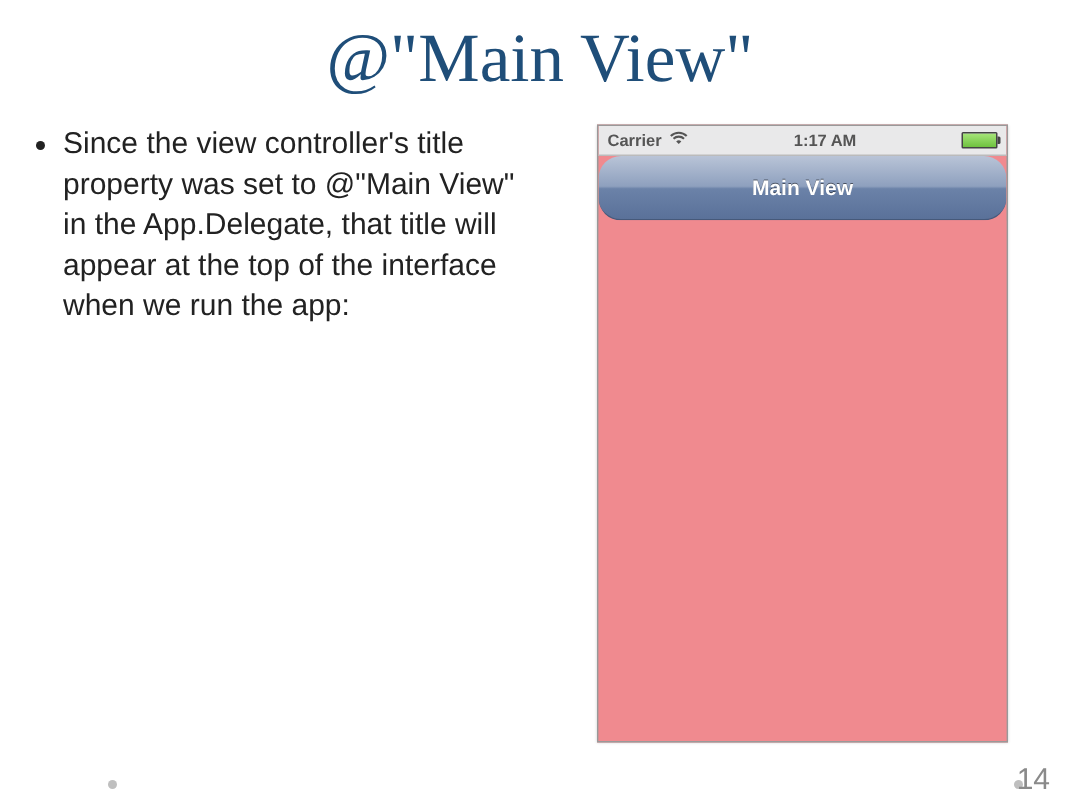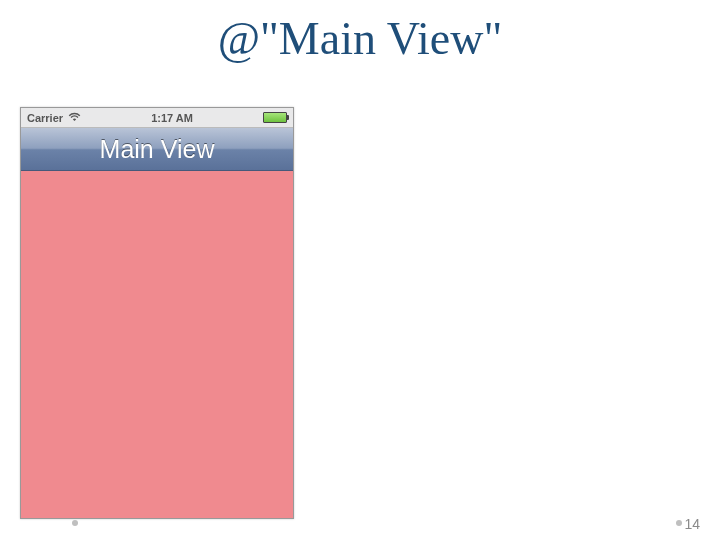--- a/index.html
+++ b/index.html
@@ -34,22 +34,21 @@
     padding-left: 22px;
   }
   ul.bullets li {
     font-size: 20px;
     line-height: 1.35;
     color: #222;
   }
   .right {
     flex: 1;
     display: flex;
-    justify-content: flex-start;
-    margin-top: 24px;
+    justify-content: center;
   }
   .phone {
     width: 272px;
     height: 410px;
     border: 1px solid #999;
     background: #f08a8f;
     overflow: hidden;
     display: flex;
     flex-direction: column;
     box-shadow: 0 0 2px rgba(0,0,0,0.2);
@@ -97,34 +96,35 @@
     border-radius: 0 1px 1px 0;
   }
   .navbar {
     height: 42px;
     background: linear-gradient(to bottom, #b9c4d7 0%, #8ea0be 48%, #6b82a8 52%, #5a7199 100%);
     display: flex;
     align-items: center;
     justify-content: center;
     color: #fff;
     font-family: Helvetica, Arial, sans-serif;
-    font-size: 25px;
-    font-weight: normal;
+    font-size: 14px;
+    font-weight: bold;
     text-shadow: 0 -1px 0 rgba(0,0,0,0.5);
     border-bottom: 1px solid #46597a;
+    border-radius: 15px;
   }
   .phone-body {
     flex: 1;
     background: #f08a8f;
   }
   .footer-num {
     position: absolute;
     right: 20px;
     bottom: 8px;
-    font-size: 14px;
+    font-size: 20px;
     color: #8a8a8a;
     font-family: Arial, sans-serif;
   }
   .footer-dot-left {
     position: absolute;
     left: 72px;
     bottom: 14px;
     width: 6px;
     height: 6px;
     background: #bfbfbf;
@@ -142,20 +142,25 @@
   .wifi-icon {
     display: inline-block;
   }
 </style>
 </head>
 <body>
 
 <div class="slide-title">@"Main View"</div>
 
 <div class="content">
+  <div class="left">
+    <ul class="bullets">
+      <li>Since the view controller's title property was set to @"Main View" in the App.Delegate, that title will appear at the top of the interface when we run the app:</li>
+    </ul>
+  </div>
   <div class="right">
     <div class="phone">
       <div class="statusbar">
         <div class="status-left">
           <span>Carrier</span>
           <span class="wifi-icon">
             <svg width="13" height="10" viewBox="0 0 13 10">
               <path d="M6.5 9 L4.8 7.3 A2.4 2.4 0 0 1 8.2 7.3 Z" fill="#555"></path>
               <path d="M3 5.5 A5 5 0 0 1 10 5.5" stroke="#555" stroke-width="1.4" fill="none"></path>
               <path d="M1.2 3.7 A7.5 7.5 0 0 1 11.8 3.7" stroke="#555" stroke-width="1.4" fill="none"></path>

